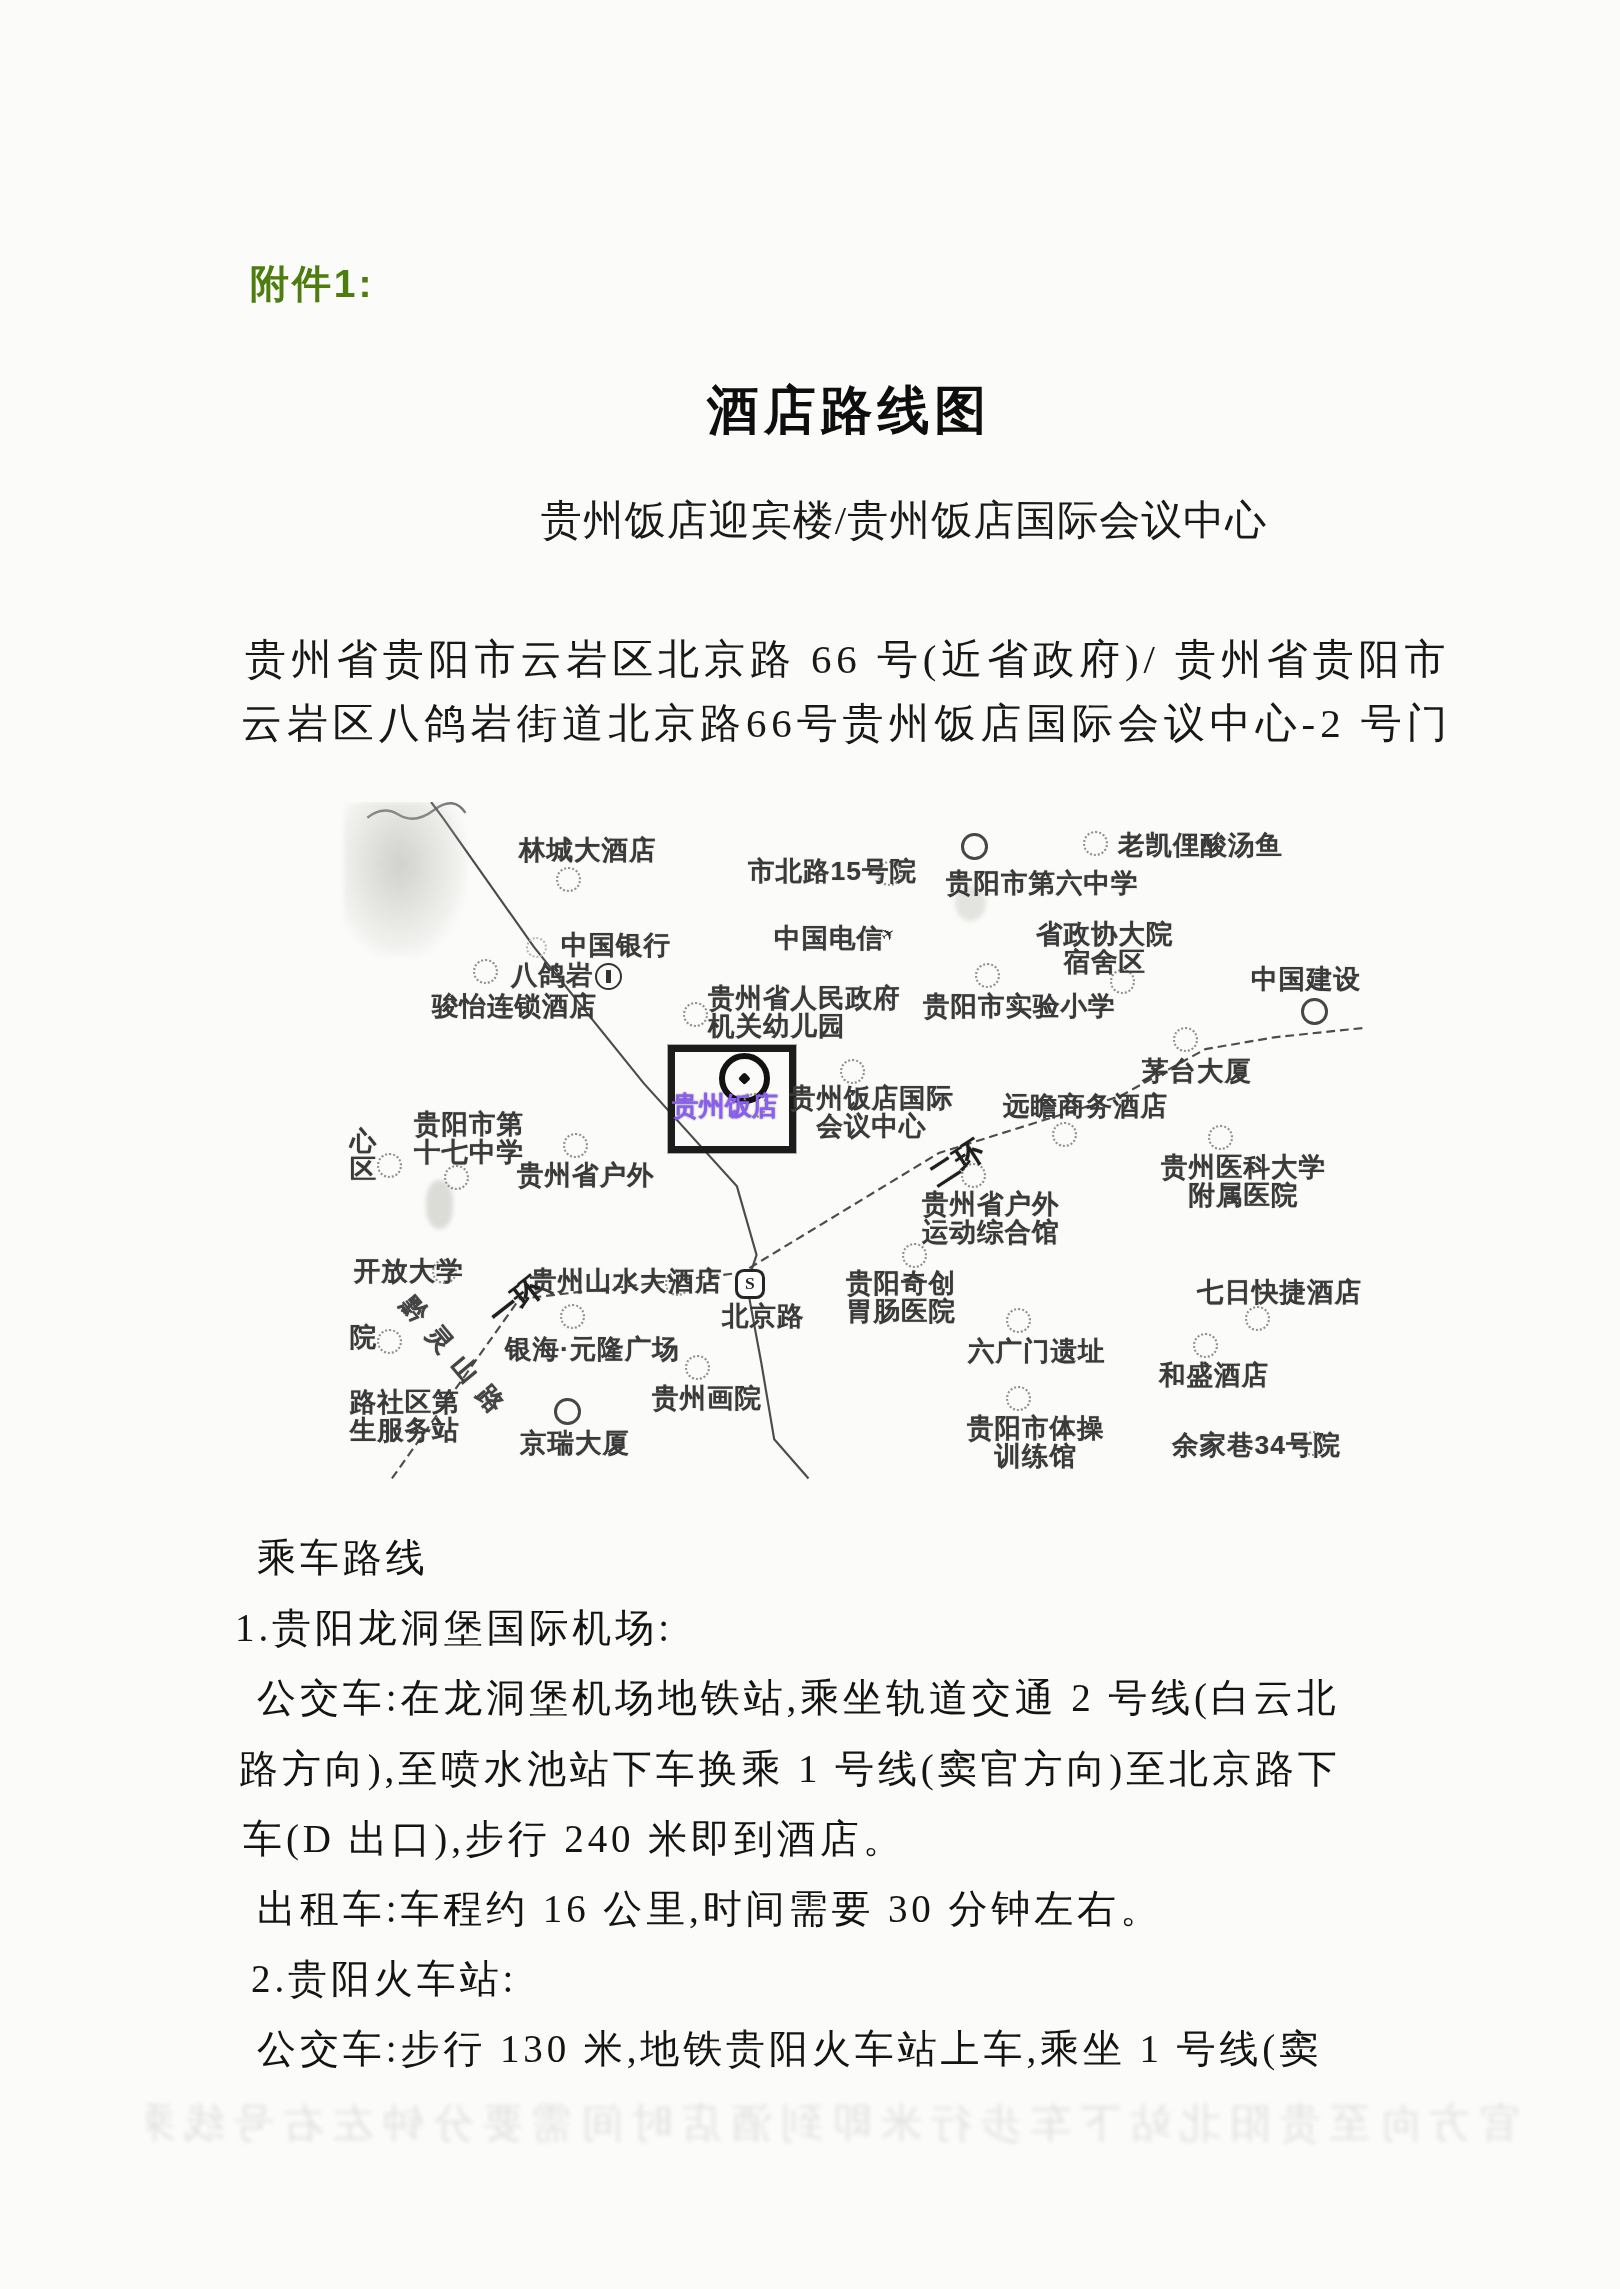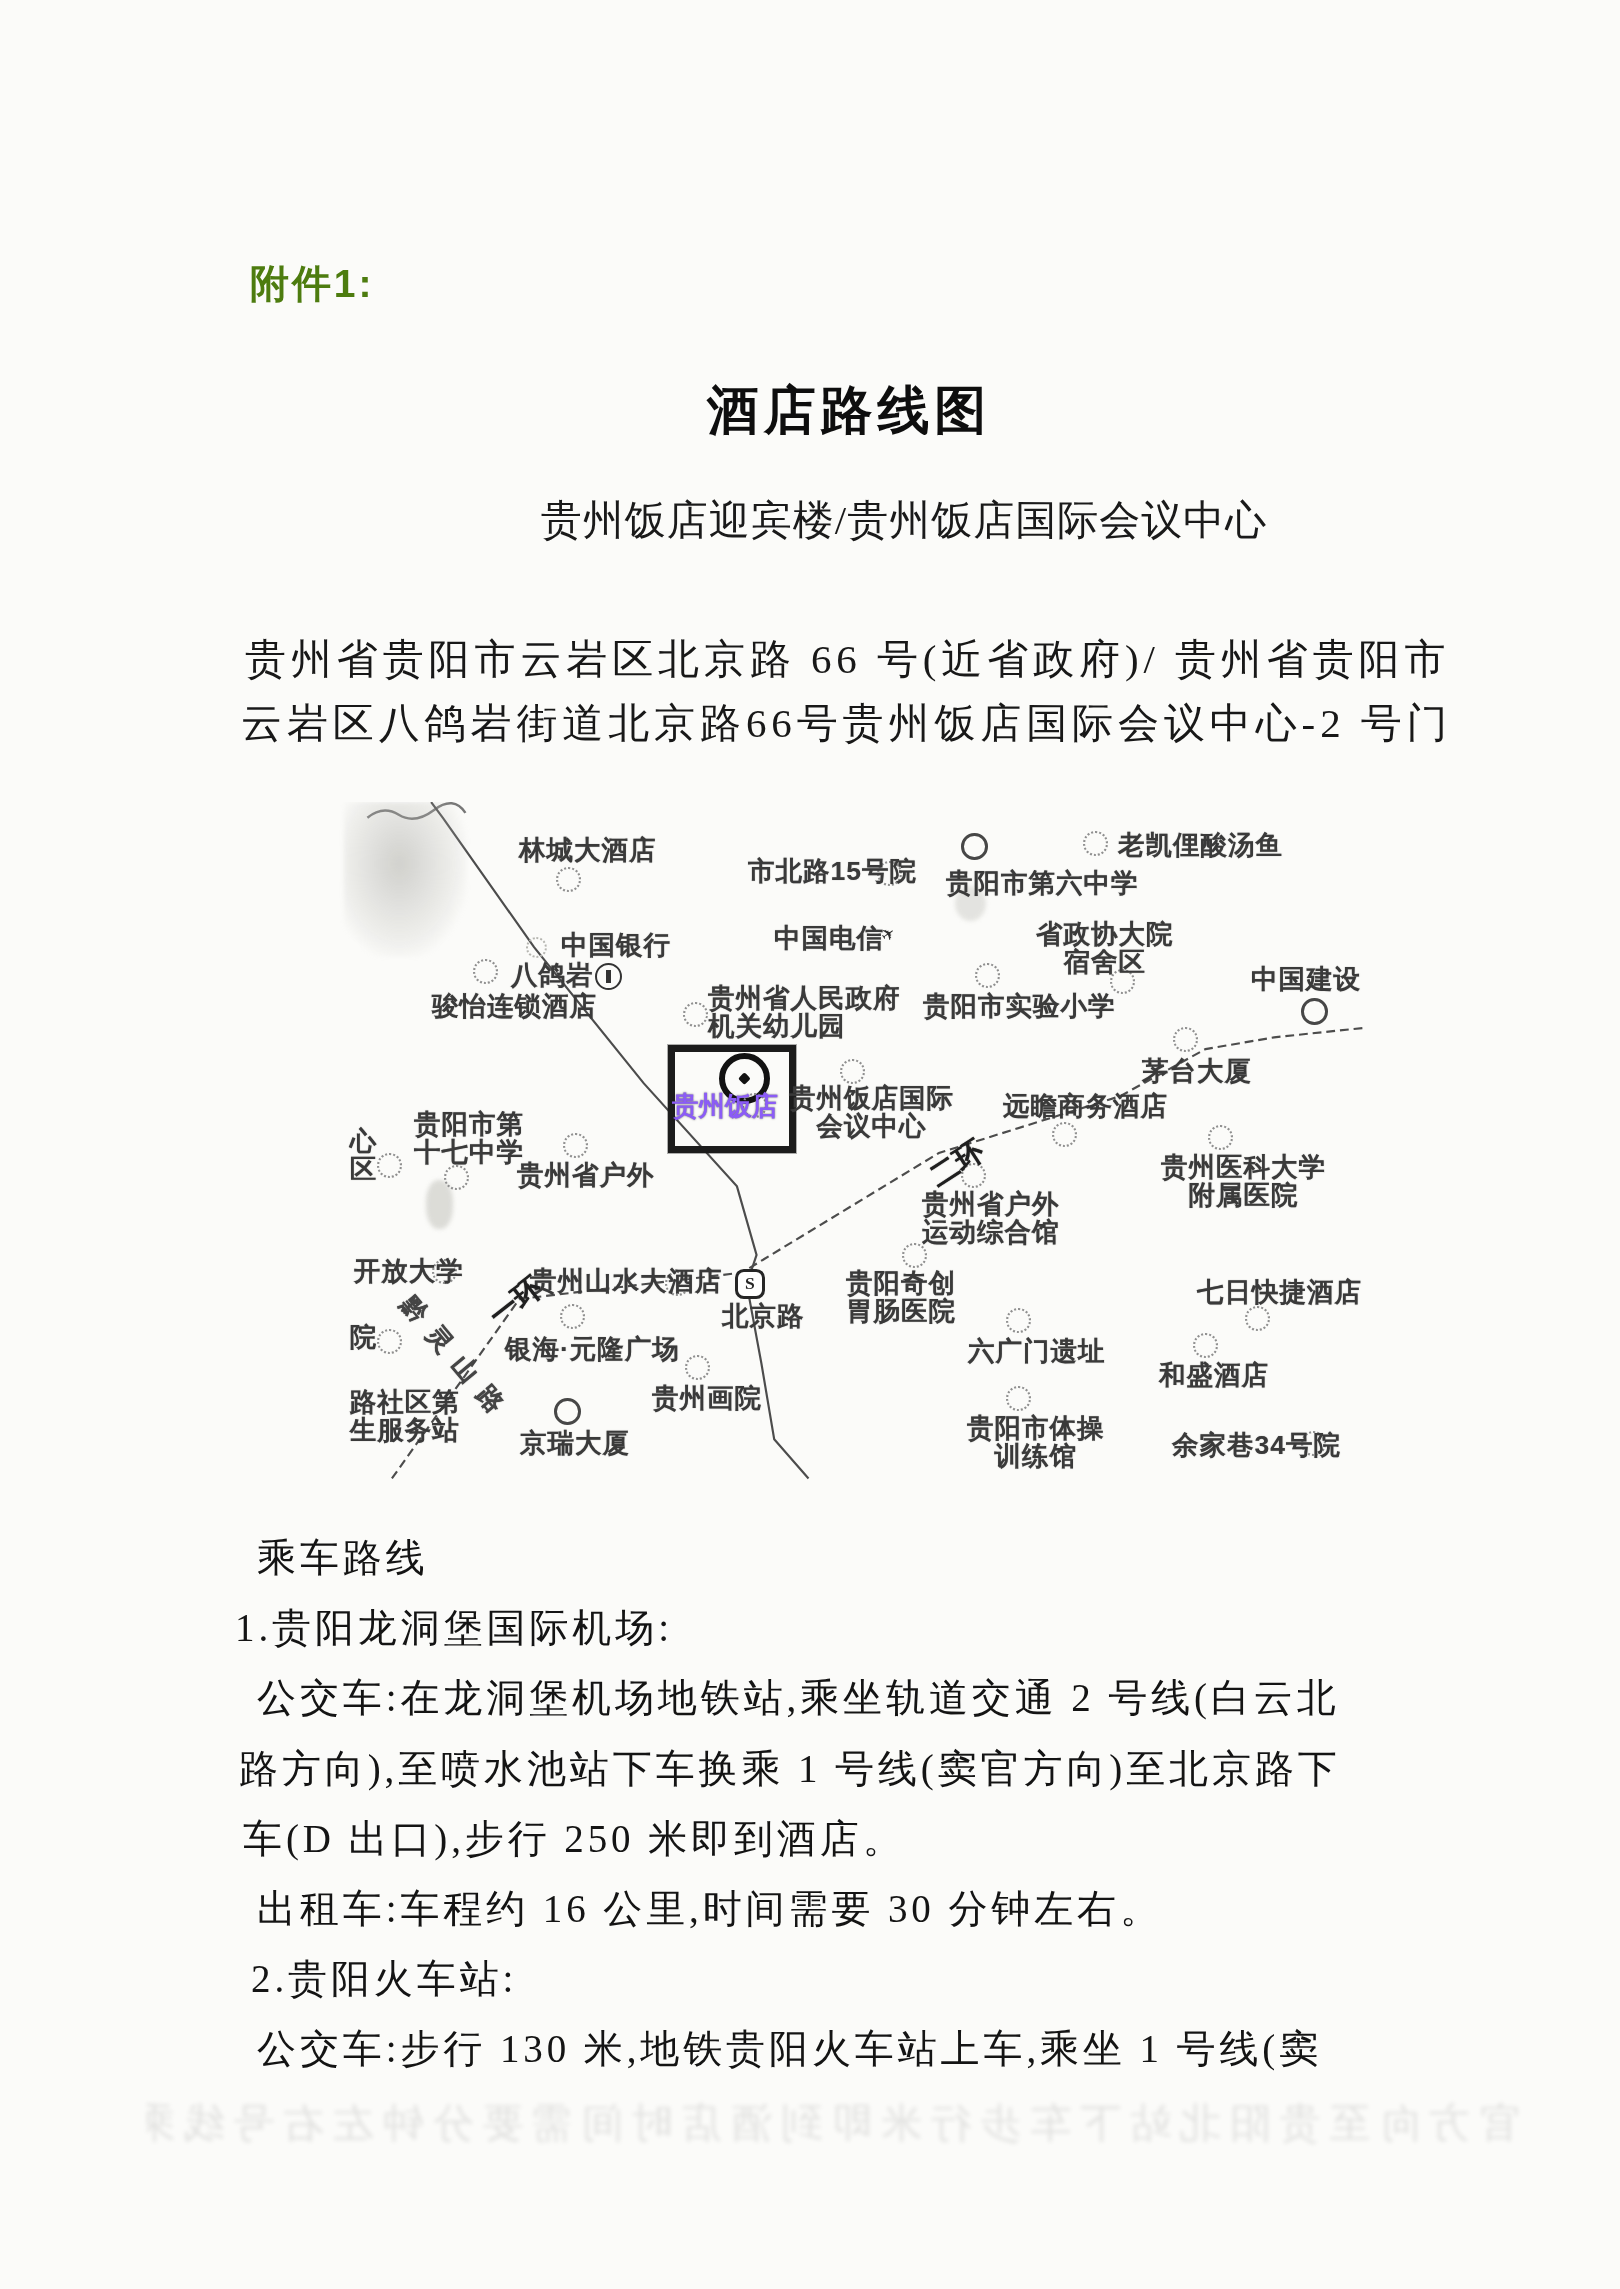--- a/index.html
+++ b/index.html
@@ -258,20 +258,20 @@
 <div class="road-label" style="left: 143px; top: 502px; transform: rotate(-38deg);">一环</div>
     <div class="road-label" style="left: 584px; top: 361px; transform: rotate(-33deg);">二环</div>
     <div class="road-label" style="left: 82px; top: 486px; transform: rotate(50deg); font-size: 25.5px; color: rgb(69, 69, 69); letter-spacing: 13.7px;">黔灵山路</div>
   </div>
 
 <div id="transit-block">
     <div class="tline" style="left: 257px; top: 1531px;">乘车路线</div>
     <div class="tline" style="left: 235px; top: 1601px;">1.贵阳龙洞堡国际机场:</div>
     <div class="tline" style="left: 257px; top: 1671px;">公交车:在龙洞堡机场地铁站,乘坐轨道交通 2 号线(白云北</div>
     <div class="tline" style="left: 239px; top: 1742px;">路方向),至喷水池站下车换乘 1 号线(窦官方向)至北京路下</div>
-    <div class="tline" style="left: 243px; top: 1812px;">车(D 出口),步行 250 米即到酒店。</div>
+    <div class="tline" style="left: 243px; top: 1812px;">车(D 出口),步行 240 米即到酒店。</div>
     <div class="tline" style="left: 257px; top: 1882px;">出租车:车程约 16 公里,时间需要 30 分钟左右。</div>
     <div class="tline" style="left: 251px; top: 1952px;">2.贵阳火车站:</div>
     <div class="tline" style="left: 257px; top: 2022px;">公交车:步行 130 米,地铁贵阳火车站上车,乘坐 1 号线(窦</div>
   </div>
 
 <div class="abs" id="bleed-band">官方向至贵阳北站下车步行米即到酒店时间需要分钟左右号线乘坐轨道交通</div>
 
 
 </body></html>

